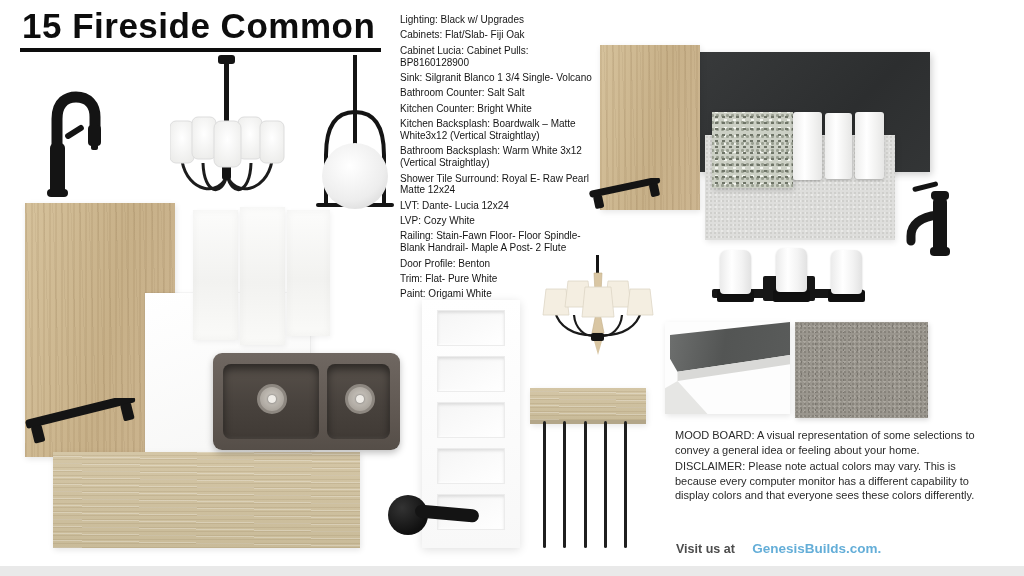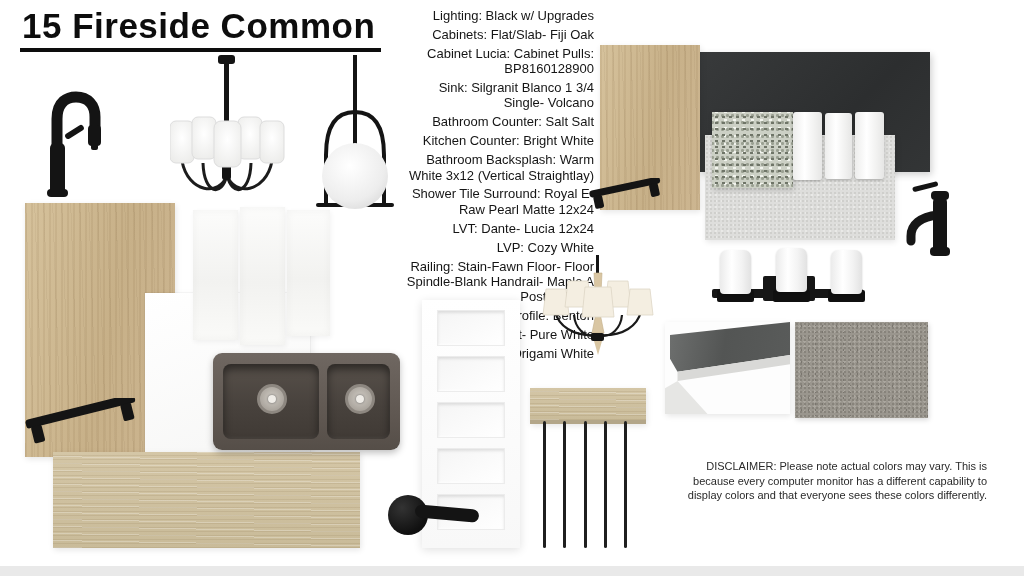--- a/index.html
+++ b/index.html
@@ -1,23 +1,23 @@
 <!DOCTYPE html>
 <html><head>
 <meta charset="utf-8">
 <style>
   html,body{margin:0;padding:0;background:#fff;}
   #stage{position:relative;width:1024px;height:576px;background:#ffffff;overflow:hidden;
-         font-family:"Liberation Sans",sans-serif;color:#1a1a1a;text-align:right;}
+         font-family:"Liberation Sans",sans-serif;color:#1a1a1a;}
   .abs{position:absolute;}
 
   
   #title{left:20px;top:6px;font-size:35px;font-weight:800;letter-spacing:.5px;
          color:#0d0d0d;border-bottom:4px solid #0d0d0d;padding:0 6px 2px 2px;}
-  #spec-list{left:400px;top:8px;width:194px;font-size:13px;line-height:1.18;color:#151515;}
+  #spec-list{left:400px;top:14px;width:194px;font-size:10px;line-height:1.18;color:#151515;}
   #spec-list .spec{margin-bottom:3.6px;}
   .br-text{width:312px;font-size:11px;line-height:1.32;color:#2a2a2a;}
   #mood-text{left:675px;top:428px;}
   #disclaimer-text{left:675px;top:459px;}
   #tagline{left:672px;top:506px;font-family:"DejaVu Serif",serif;font-style:italic;font-weight:bold;
            font-size:27px;color:#64aed8;letter-spacing:1px;}
   #visit-line{left:676px;top:541px;font-size:12.5px;color:#4d4d4d;font-weight:bold;}
   #visit-line .site{color:#64aed8;font-size:13.5px;margin-left:14px;}
   #bottom-bar{left:0;top:566px;width:1024px;height:10px;background:#e9e9e9;}
 
@@ -128,20 +128,21 @@
 
   <div class="abs" id="title">15 Fireside Common</div>
 
   <div class="abs" id="spec-list">
     <div class="spec">Lighting:  Black w/ Upgrades</div>
     <div class="spec">Cabinets: Flat/Slab- Fiji Oak</div>
     <div class="spec">Cabinet Lucia: Cabinet Pulls: BP8160128900</div>
     <div class="spec">Sink: Silgranit Blanco 1 3/4 Single- Volcano</div>
     <div class="spec">Bathroom Counter: Salt Salt</div>
     <div class="spec">Kitchen Counter: Bright White</div>
+    <div class="spec">Kitchen Backsplash: Boardwalk – Matte White3x12 (Vertical Straightlay)</div>
     <div class="spec">Bathroom Backsplash: Warm White 3x12 (Vertical Straightlay)</div>
     <div class="spec">Shower Tile Surround: Royal E- Raw Pearl Matte 12x24</div>
     <div class="spec">LVT: Dante- Lucia 12x24</div>
     <div class="spec">LVP: Cozy White</div>
     <div class="spec">Railing: Stain-Fawn Floor- Floor Spindle-Blank Handrail- Maple A Post- 2 Flute</div>
     <div class="spec">Door Profile: Benton</div>
     <div class="spec">Trim: Flat- Pure White</div>
     <div class="spec">Paint: Origami White</div>
   </div>
 
@@ -289,16 +290,21 @@
   <div class="vanity-shade" style="left:776px;top:248px;"></div>
   <div class="vanity-shade" style="left:831px;top:250px;"></div>
 
   <div class="abs" id="corner-trim">
     <div class="ct-wall"></div>
     <div class="ct-step"></div>
     <div class="ct-shadow"></div>
   </div>
   <div class="abs" id="carpet-swatch"></div>
 
+  <div class="abs br-text" id="mood-text">MOOD BOARD:  A visual representation of some selections to convey a general idea or feeling about your home.</div>
   <div class="abs br-text" id="disclaimer-text">DISCLAIMER:  Please note actual colors may vary. This is because every computer monitor has a different capability to display colors and that everyone sees these colors differently.</div>
+  <div class="abs" id="visit-line">
+    <span>Visit us at</span>
+    <span class="site">GenesisBuilds.com.</span>
+  </div>
 
   <div class="abs" id="bottom-bar"></div>
 </div>
 
 </body></html>

